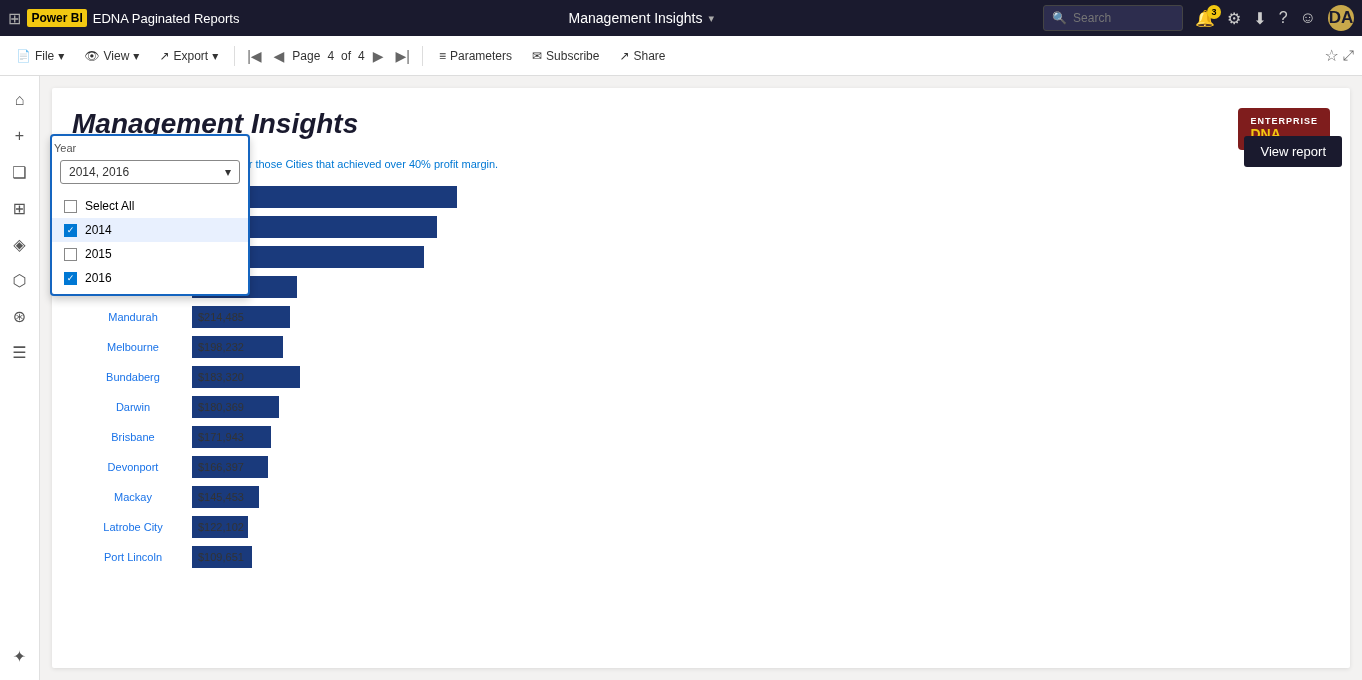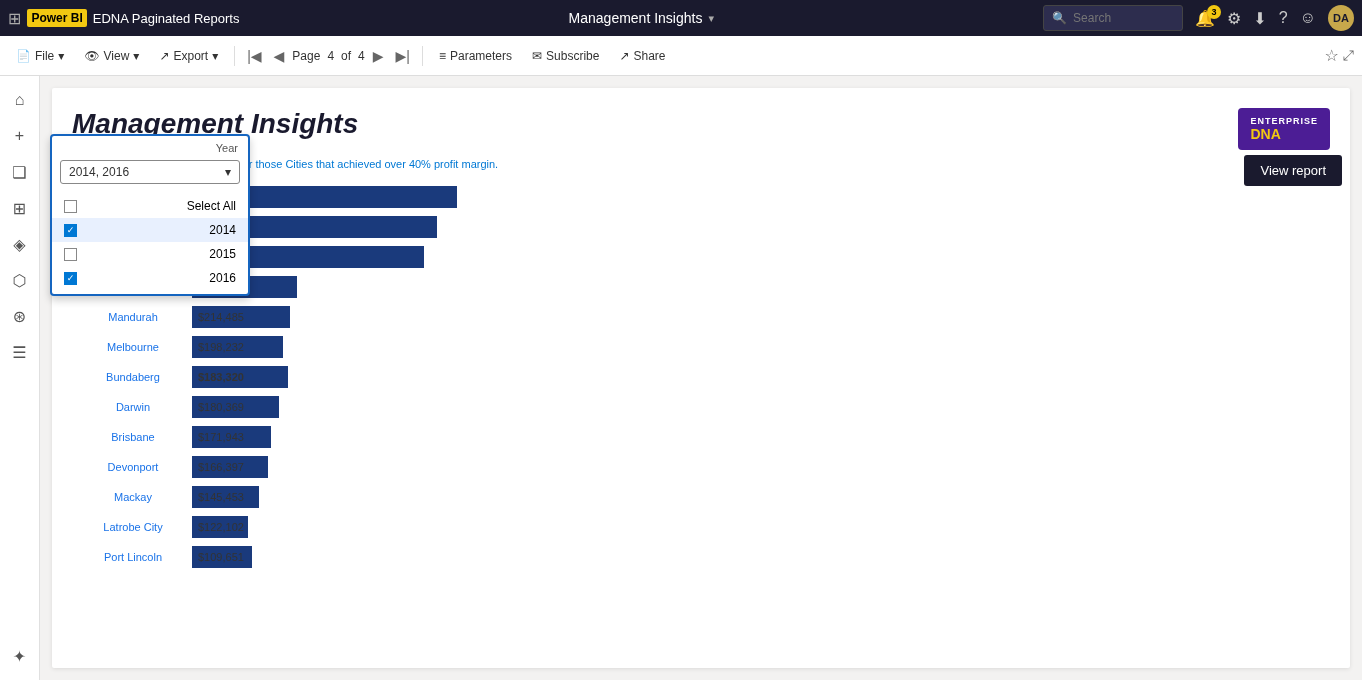--- a/index.html
+++ b/index.html
@@ -12,21 +12,21 @@
     .top-bar-logo { display: flex; align-items: center; gap: 6px; }
     .waffle-icon { color: #aaa; font-size: 16px; cursor: pointer; }
     .pbi-logo { background: #f2c811; color: #000; font-weight: bold; font-size: 12px; padding: 2px 4px; border-radius: 2px; }
     .app-name { color: white; font-size: 13px; font-weight: 400; }
     .report-title { flex: 1; text-align: center; color: white; font-size: 14px; display: flex; align-items: center; justify-content: center; gap: 6px; }
     .top-bar-right { display: flex; align-items: center; gap: 12px; }
     .search-box { background: #2d2d4e; border: 1px solid #444; border-radius: 3px; padding: 3px 8px; color: #ccc; display: flex; align-items: center; gap: 6px; width: 140px; height: 26px; }
     .search-box input { background: transparent; border: none; outline: none; color: #ccc; font-size: 12px; width: 100px; }
     .icon-btn { color: #ccc; font-size: 16px; cursor: pointer; position: relative; }
     .badge { position: absolute; top: -4px; right: -6px; background: #f2c811; color: #000; border-radius: 50%; width: 14px; height: 14px; font-size: 9px; display: flex; align-items: center; justify-content: center; font-weight: bold; }
-    .avatar { background: #c8a84b; color: #1a1a2e; border-radius: 50%; width: 26px; height: 26px; display: flex; align-items: center; justify-content: center; font-weight: bold; font-size: 11px; cursor: pointer; }
+    .avatar { background: #c8a84b; color: #1a1a2e; border-radius: 50%; width: 26px; height: 26px; display: flex; align-items: center; justify-content: center; font-weight: bold; font-size: 17px; cursor: pointer; }
 
     
     .toolbar {
       display: flex; align-items: center; background: #fff; height: 40px; padding: 0 8px; border-bottom: 1px solid #ddd; gap: 4px;
     }
     .toolbar-btn { display: flex; align-items: center; gap: 4px; padding: 4px 8px; border: none; background: transparent; cursor: pointer; font-size: 12px; color: #333; border-radius: 3px; }
     .toolbar-sep { width: 1px; height: 20px; background: #ddd; margin: 0 4px; }
     .page-nav { display: flex; align-items: center; gap: 4px; font-size: 12px; color: #333; }
     .page-nav-btn { border: none; background: transparent; cursor: pointer; color: #666; font-size: 14px; padding: 2px 4px; }
     .toolbar-right { margin-left: auto; display: flex; align-items: center; gap: 4px; }
@@ -44,52 +44,52 @@
     .content { flex: 1; background: #f3f2f1; padding: 0; position: relative; overflow: hidden; }
 
     
     .report-area { background: white; margin: 12px; padding: 20px; border-radius: 2px; box-shadow: 0 1px 4px rgba(0,0,0,0.1); height: calc(100% - 24px); position: relative; overflow-y: auto; }
 
     .dropdown-menu {
       position: absolute; top: 58px; left: 10px; z-index: 200; background: white;
       border: 2px solid #1565c0; border-radius: 4px; width: 200px;
       box-shadow: 0 4px 8px rgba(0,0,0,0.2);
     }
-    .dropdown-header { padding: 6px 10px; display: flex; align-items: center; justify-content: flex-end; }
+    .dropdown-header { padding: 6px 2px; display: flex; align-items: center; justify-content: flex-start; }
     .dropdown-year-display {
       border: 1px solid #888; border-radius: 3px; padding: 4px 8px; font-size: 12px;
       color: #333; width: 100%; display: flex; align-items: center; justify-content: space-between; cursor: pointer;
     }
     .dropdown-options { padding: 4px 0; }
     .dropdown-option {
-      display: flex; align-items: center; gap: 8px; padding: 5px 12px; cursor: pointer; font-size: 12px; justify-content: space-between;
+      display: flex; align-items: center; gap: 8px; padding: 5px 12px; cursor: pointer; font-size: 12px;
     }
     .dropdown-option.highlighted { background: #e8f0fe; }
     .checkbox { width: 13px; height: 13px; border: 1px solid #888; background: white; display: flex; align-items: center; justify-content: center; flex-shrink: 0; }
     .checkbox.checked { background: #0078d4; border-color: #0078d4; color: white; font-size: 9px; }
 
     
     .report-header { display: flex; align-items: flex-start; justify-content: space-between; margin-bottom: 8px; }
     .report-title-main { font-size: 28px; font-weight: bold; color: #1a1a2e; font-style: italic; }
-    .enterprise-logo { background: #4c1d95; padding: 8px 12px; display: flex; align-items: center; justify-content: center; border-radius: 4px; margin-left: 48px; }
+    .enterprise-logo { background: #7f1d1d; padding: 8px 12px; display: flex; align-items: center; justify-content: center; border-radius: 4px; margin-left: 48px; }
     .logo-text { color: white; font-size: 9px; font-weight: bold; letter-spacing: 1px; }
     .logo-dna { color: #f2c811; font-size: 14px; font-weight: bold; }
 
     .subtitle { font-size: 11px; color: #0078d4; margin-bottom: 16px; }
 
     
     .chart-container { padding: 0 10px; }
     .bar-row { display: flex; align-items: center; margin-bottom: 8px; }
     .bar-label { width: 110px; text-align: center; font-size: 11px; color: #1a73e8; padding-right: 8px; flex-shrink: 0; }
     .bar-track { flex: 1; height: 22px; position: relative; }
     .bar-fill { height: 100%; background: #1a3a7c; display: flex; align-items: center; }
     .bar-value { font-size: 11px; color: #333; margin-left: 6px; white-space: nowrap; }
 
     .view-report-btn {
-      position: absolute; top: 79px; right: 20px; background: #1a1a2e; color: white;
+      position: absolute; top: 60px; right: 20px; background: #1a1a2e; color: white;
       border: none; padding: 8px 16px; font-size: 13px; cursor: pointer; border-radius: 3px;
     }
   </style>
 </head>
 <body>
 
 <div class="top-bar">
   <div class="top-bar-logo">
     <span class="waffle-icon">⊞</span>
     <span class="pbi-logo">Power BI</span>
@@ -269,21 +269,21 @@
             <div class="bar-label">Melbourne</div>
             <div class="bar-track">
               <div class="bar-fill" style="width: 91px;">
                 <span class="bar-value">$198,232</span>
               </div>
             </div>
           </div>
           <div class="bar-row">
             <div class="bar-label">Bundaberg</div>
             <div class="bar-track">
-              <div class="bar-fill" style="width: 96px; font-weight: bold;">
+              <div class="bar-fill" style="width: 108px;">
                 <span class="bar-value">$183,320</span>
               </div>
             </div>
           </div>
           <div class="bar-row">
             <div class="bar-label">Darwin</div>
             <div class="bar-track">
               <div class="bar-fill" style="width: 87px;">
                 <span class="bar-value">$180,369</span>
               </div>

